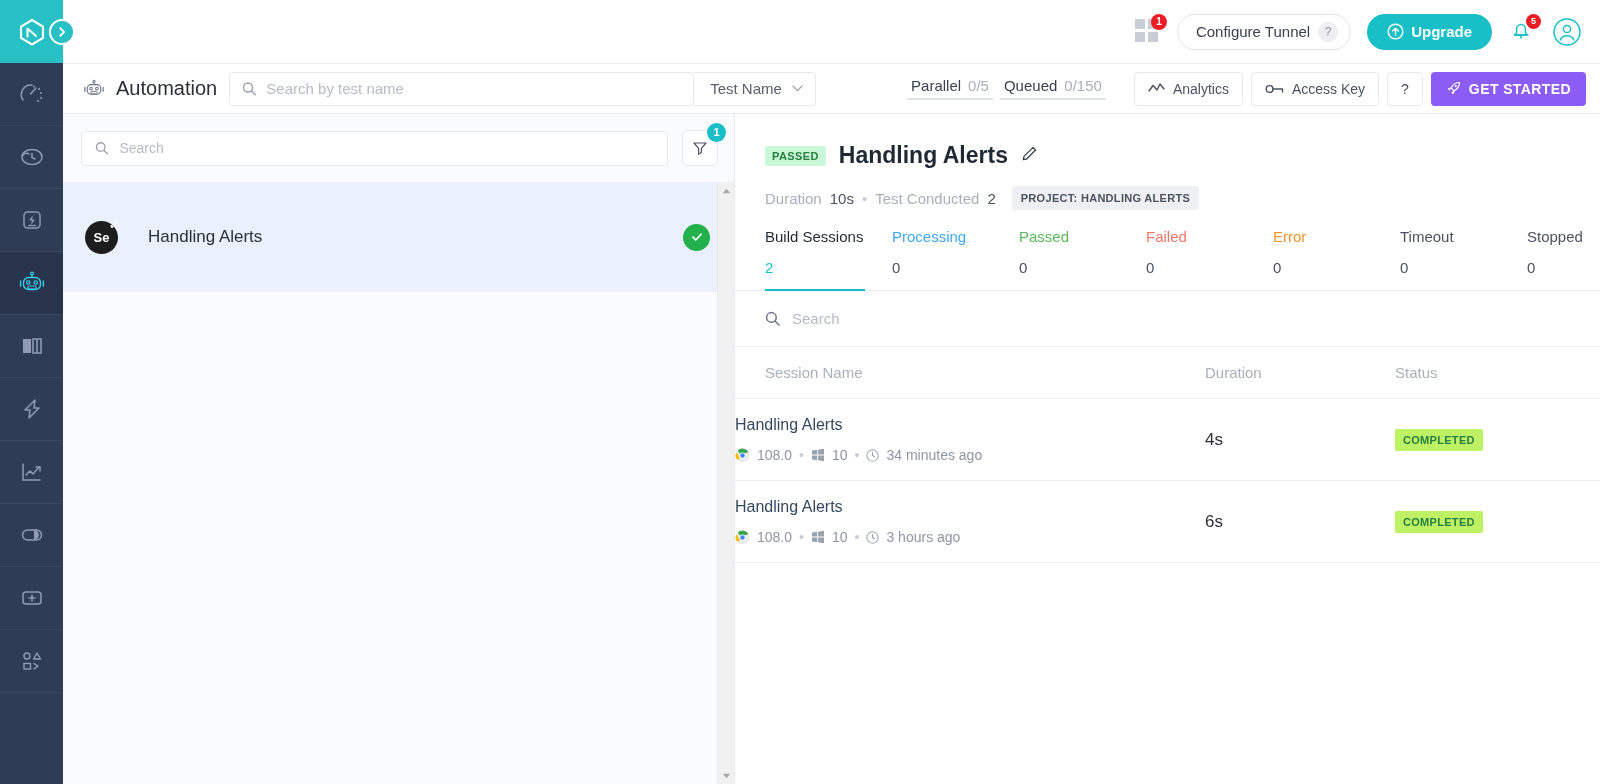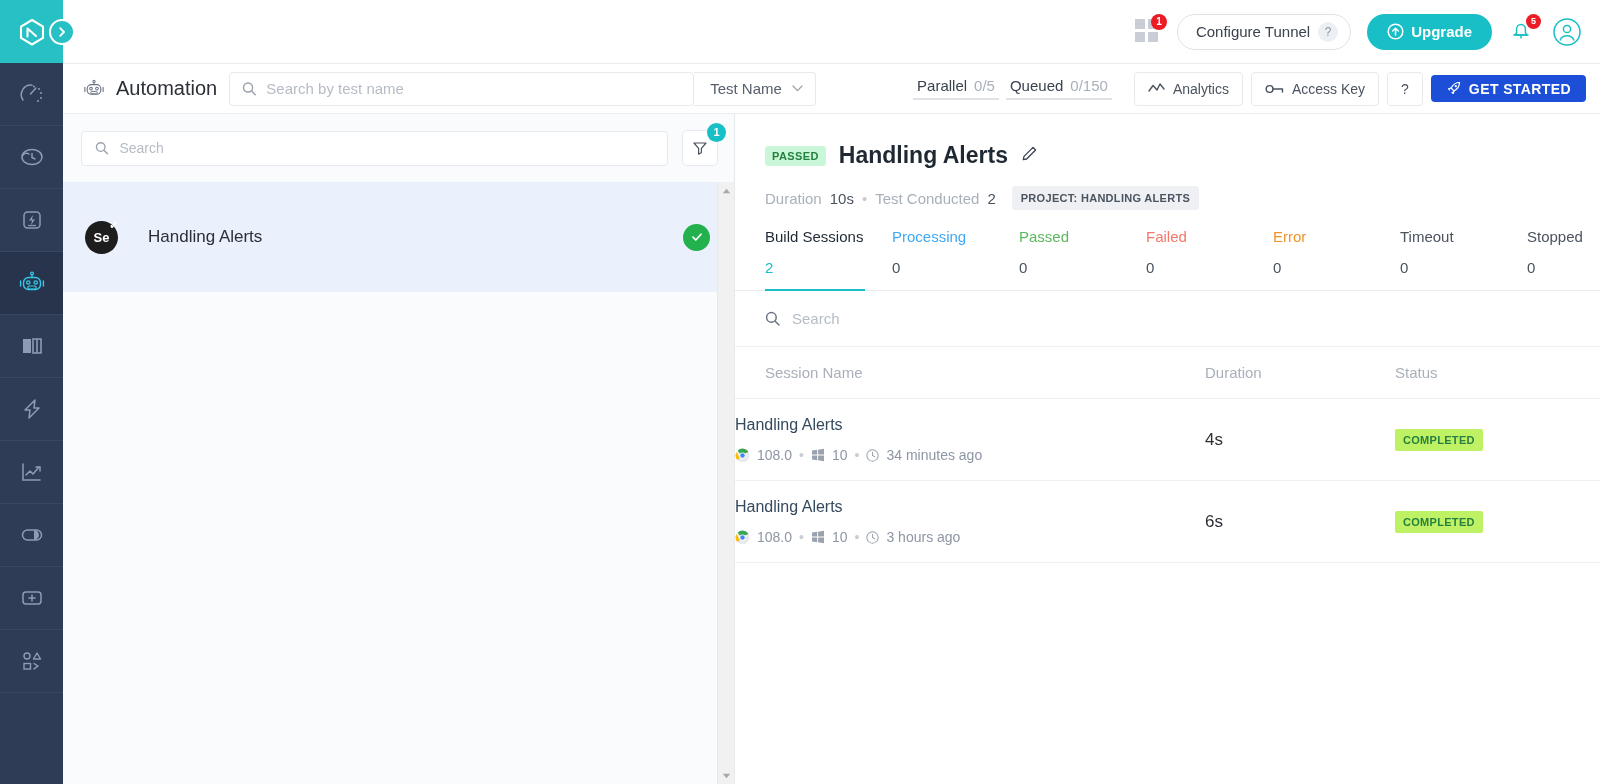--- a/index.html
+++ b/index.html
@@ -116,35 +116,35 @@
     border: none; outline: none; font-size: 15px; color: #2b2f36;
     width: 100%; font-family: "Liberation Sans", sans-serif; background: transparent;
   }
   .search-main input::placeholder { color: #b6bcc5; }
   .testname-sel {
     height: 34px; border: 1px solid #e6e9ed; border-left: none; border-radius: 0 4px 4px 0;
     display: flex; align-items: center; gap: 10px; padding: 0 12px 0 16px;
     font-size: 15px; color: #57606c; cursor: pointer; white-space: nowrap;
   }
   .sh-spacer { flex: 1 1 auto; }
-  .stat-group { display: flex; align-items: center; gap: 7px; margin-right: 14px; }
+  .stat-group { display: flex; align-items: center; gap: 7px; margin-right: 20px; }
   .stat-item {
     display: flex; align-items: baseline; gap: 7px;
     border-bottom: 2px solid #dfe3e8; padding: 0 4px 4px 4px;
   }
   .stat-label { font-size: 15px; color: #39424e; }
   .stat-value { font-size: 15px; color: #a9b0ba; }
   .sh-btn {
     height: 34px; border: 1px solid #e6e9ed; border-radius: 4px; background: #fff;
     display: flex; align-items: center; gap: 8px; padding: 8px 13px;
     font-size: 14px; color: #4a535f; margin-left: 8px; cursor: pointer; white-space: nowrap;
   }
   .sh-btn.icon-only { padding: 0 13px; justify-content: center; min-width: 34px; }
   .get-started {
-    height: 27px; border-radius: 4px; background: #1d4ed8; color: #fff;
+    height: 34px; border-radius: 4px; background: #8b5cf6; color: #fff;
     display: flex; align-items: center; gap: 8px; padding: 0 15px;
     font-size: 14px; font-weight: bold; margin-left: 8px; border: none; cursor: pointer;
     letter-spacing: 0.4px; white-space: nowrap;
   }
 
   
   .body-split { flex: 1 1 auto; display: flex; min-height: 0; }
 
   
   .list-panel {

